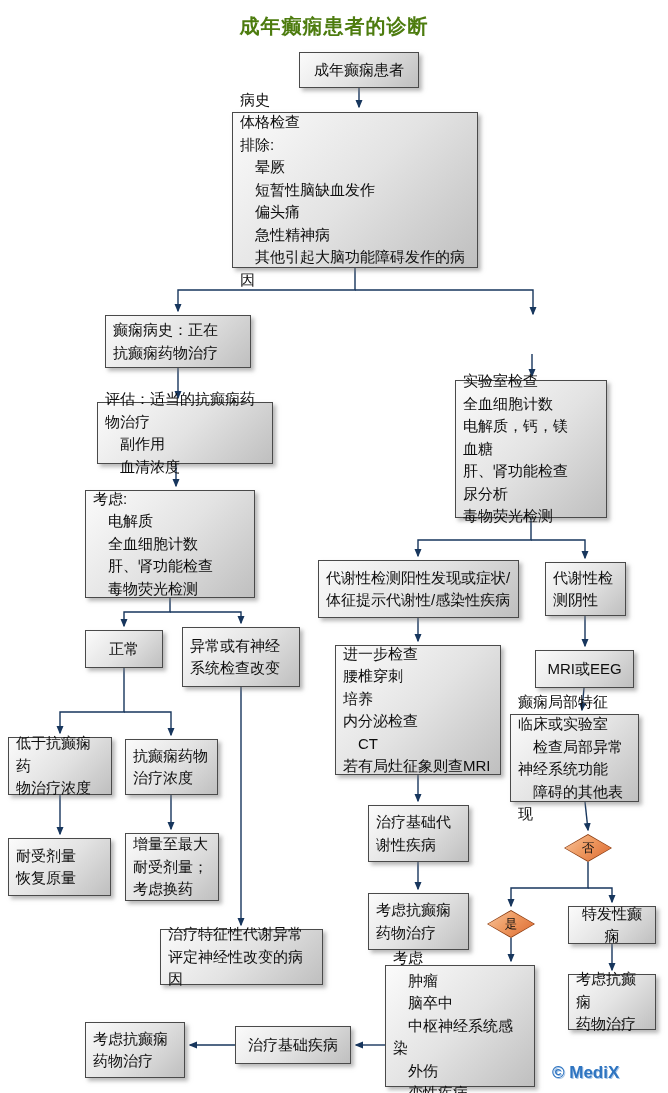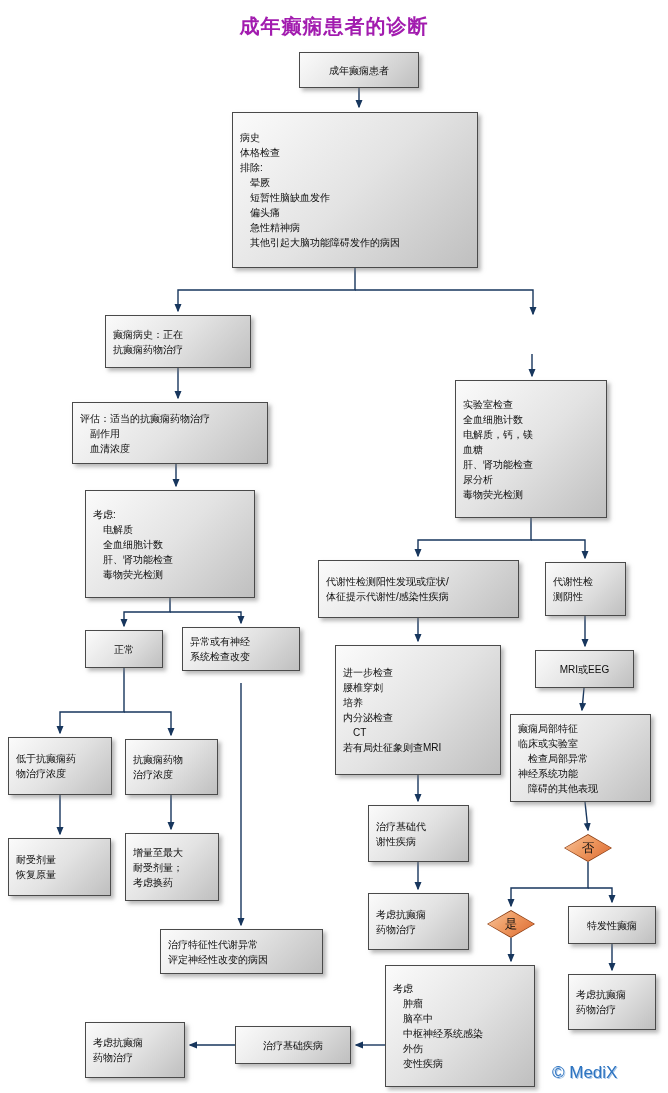--- a/index.html
+++ b/index.html
@@ -1,38 +1,38 @@
 <!DOCTYPE html>
 <html><head>
 <meta charset="utf-8">
 <style>
   *{margin:0;padding:0;box-sizing:border-box}
   html,body{background:#ffffff}
   body{font-family:"Liberation Sans","DejaVu Sans",sans-serif;color:#111}
   .stage{position:relative;width:668px;height:1093px;background:#fff;overflow:hidden}
   .title{position:absolute;top:13px;left:0;width:100%;text-align:center;
-         font-size:20px;font-weight:bold;letter-spacing:1px;color:#a21caf}
+         font-size:20px;font-weight:bold;letter-spacing:1px;color:#4d7c0f}
   svg.wires{position:absolute;left:0;top:0;z-index:1}
   .node{position:absolute;z-index:2;display:flex;align-items:center;
         border:1px solid #4a4a4a;
         background:linear-gradient(135deg,#fbfbfb 0%,#e3e3e3 50%,#bfbfbf 100%);
         box-shadow:3px 3px 4px rgba(125,125,125,.55);
-        font-size:10px;line-height:1.5;color:#0d0d0d;
+        font-size:15px;line-height:1.5;color:#0d0d0d;
         white-space:pre-wrap;padding:8px 7px;text-align:left}
   .node.center{justify-content:center;text-align:center}
   .diamond{position:absolute;z-index:2;
            clip-path:polygon(50% 0,100% 50%,50% 100%,0 50%);
            background:#8a3c12}
   .diamond .inner{position:absolute;inset:1px;
            clip-path:polygon(50% 0,100% 50%,50% 100%,0 50%);
            background:linear-gradient(135deg,#f8c49d 0%,#ee9a61 45%,#dd6a33 100%);
            display:flex;align-items:center;justify-content:center;
            font-size:12.5px;color:#111}
   .watermark{position:absolute;left:552px;top:1063px;z-index:2;
-             color:#2e74c0;font-weight:normal;font-size:17px;
+             color:#2e74c0;font-weight:bold;font-size:17px;
              text-shadow:1px 1px 0 #a8c6e8}
 </style>
 </head>
 <body>
 
 <div class="stage">
 
   <div class="title">成年癫痫患者的诊断</div>
 
   <svg class="wires" width="668" height="1093">
@@ -80,49 +80,49 @@
 　晕厥
 　短暂性脑缺血发作
 　偏头痛
 　急性精神病
 　其他引起大脑功能障碍发作的病因</div>
 
   <div class="node" style="left:105px;top:315px;width:146px;height:53px">癫痫病史：正在
 抗癫痫药物治疗</div>
 
 
-  <div class="node" style="left:72px;top:402px;width:196px;height:62px">评估：适当的抗癫痫药物治疗
+  <div class="node" style="left:97px;top:402px;width:176px;height:62px">评估：适当的抗癫痫药物治疗
 　副作用
 　血清浓度</div>
 
   <div class="node" style="left:85px;top:490px;width:170px;height:108px">考虑:
 　电解质
 　全血细胞计数
 　肝、肾功能检查
 　毒物荧光检测</div>
 
   <div class="node center" style="left:85px;top:630px;width:78px;height:38px">正常</div>
 
-  <div class="node" style="left:182px;top:627px;width:118px;height:44px">异常或有神经
+  <div class="node" style="left:182px;top:627px;width:118px;height:60px">异常或有神经
 系统检查改变</div>
 
   <div class="node" style="left:8px;top:737px;width:104px;height:58px">低于抗癫痫药
 物治疗浓度</div>
 
   <div class="node" style="left:125px;top:739px;width:93px;height:56px">抗癫痫药物
 治疗浓度</div>
 
   <div class="node" style="left:8px;top:838px;width:103px;height:58px">耐受剂量
 恢复原量</div>
 
   <div class="node" style="left:125px;top:833px;width:94px;height:68px">增量至最大
 耐受剂量；
 考虑换药</div>
 
-  <div class="node" style="left:160px;top:929px;width:163px;height:45px">治疗特征性代谢异常
+  <div class="node" style="left:160px;top:929px;width:163px;height:56px">治疗特征性代谢异常
 评定神经性改变的病因</div>
 
   <div class="node" style="left:455px;top:380px;width:152px;height:138px">实验室检查
 全血细胞计数
 电解质，钙，镁
 血糖
 肝、肾功能检查
 尿分析
 毒物荧光检测</div>
 
@@ -140,21 +140,21 @@
 测阴性</div>
 
   <div class="node" style="left:368px;top:805px;width:101px;height:57px">治疗基础代
 谢性疾病</div>
 
   <div class="node" style="left:368px;top:893px;width:101px;height:57px">考虑抗癫痫
 药物治疗</div>
 
   <div class="node center" style="left:535px;top:650px;width:99px;height:38px">MRI或EEG</div>
 
-  <div class="node" style="left:510px;top:714px;width:141px;height:88px">癫痫局部特征
+  <div class="node" style="left:510px;top:714px;width:129px;height:88px">癫痫局部特征
 临床或实验室
 　检查局部异常
 神经系统功能
 　障碍的其他表现</div>
 
   <div class="diamond" style="left:564px;top:834px;width:48px;height:28px">
     <div class="inner">否</div>
   </div>
 
   <div class="diamond" style="left:487px;top:910px;width:48px;height:28px">

